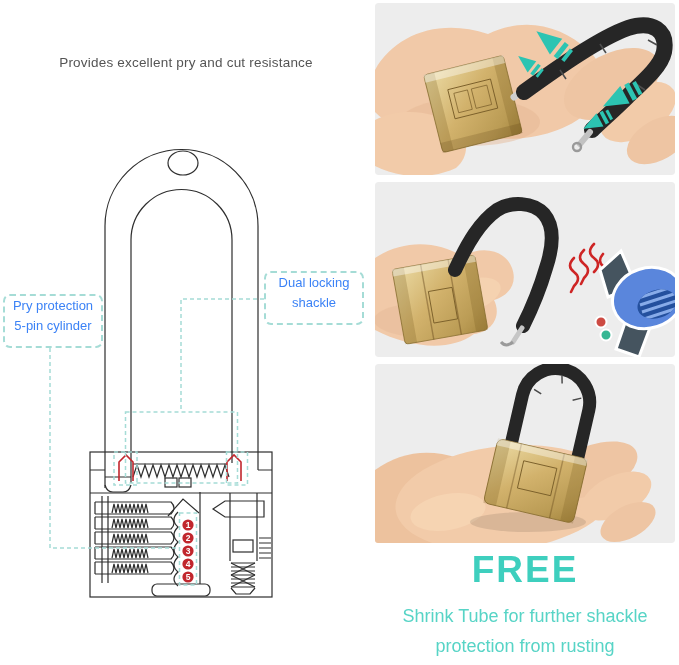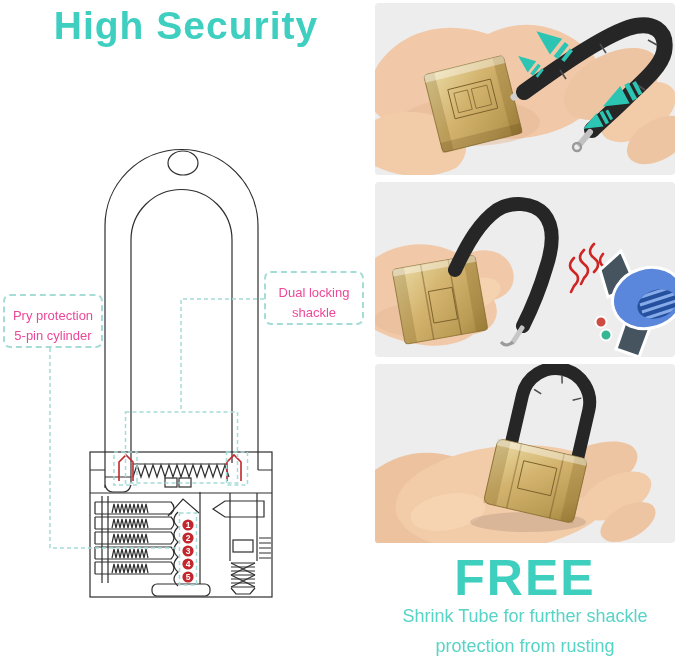--- a/index.html
+++ b/index.html
@@ -4,26 +4,26 @@
 <style>
   html,body{margin:0;padding:0;background:#fff;}
   .canvas{position:relative;width:679px;height:665px;background:#ffffff;overflow:hidden;
           font-family:"Liberation Sans",sans-serif;}
   .art{position:absolute;left:0;top:0;width:679px;height:665px;}
   .overlay{position:absolute;box-sizing:border-box;}
   .title{left:0;top:4px;width:372px;text-align:center;font-size:39px;font-weight:bold;
          color:#3ecfc0;letter-spacing:1px;}
   .subtitle{left:0;top:55px;width:372px;text-align:center;font-size:13.5px;color:#545454;
             letter-spacing:.2px;}
-  .callout{border:2px dashed #a5dcd6;border-radius:7px;background:#ffffff;color:#ec4899;
+  .callout{border:2px dashed #a5dcd6;border-radius:7px;background:#ffffff;color:#3b82f6;
            font-size:13px;line-height:20px;display:flex;flex-direction:column;
-           align-items:center;justify-content:flex-end;text-align:center;}
+           align-items:center;justify-content:flex-start;text-align:center;}
   .callout-left{left:3px;top:294px;width:100px;height:54px;}
   .callout-right{left:264px;top:271px;width:100px;height:54px;}
-  .free{left:375px;top:549px;width:300px;text-align:center;font-size:50px;font-weight:bold;
+  .free{left:375px;top:549px;width:300px;text-align:center;font-size:37px;font-weight:bold;
         color:#3ecfbe;letter-spacing:2px;}
   .caption{left:363px;top:601px;width:324px;text-align:center;font-size:18px;line-height:30px;
            color:#57d4c6;}
 </style>
 </head>
 <body>
 
 <div class="canvas">
 
 <svg class="art" viewBox="0 0 679 665">
@@ -238,21 +238,21 @@
       <rect x="492" y="448" width="13" height="66" fill="rgba(120,90,30,0.25)"></rect>
       <rect x="571" y="448" width="13" height="66" fill="rgba(120,90,30,0.25)"></rect>
       <line x1="516" y1="448" x2="516" y2="514" stroke="rgba(90,60,20,0.35)" stroke-width="1.4"></line>
       <line x1="560" y1="448" x2="560" y2="514" stroke="rgba(90,60,20,0.35)" stroke-width="1.4"></line>
       <rect x="522" y="464" width="34" height="28" fill="none" stroke="#7a5f2a" stroke-width="0.9"></rect>
       <rect x="492" y="448" width="92" height="7" fill="rgba(255,255,255,0.4)"></rect>
     </g>
   </g>
 </svg>
 
-<div class="overlay title">High Security</div>
+<div class="overlay subtitle">Provides excellent pry and cut resistance</div>
 
 <div class="overlay callout callout-left">
   <span>Pry protection</span>
   <span>5-pin cylinder</span>
 </div>
 
 <div class="overlay callout callout-right">
   <span>Dual locking</span>
   <span>shackle</span>
 </div>

